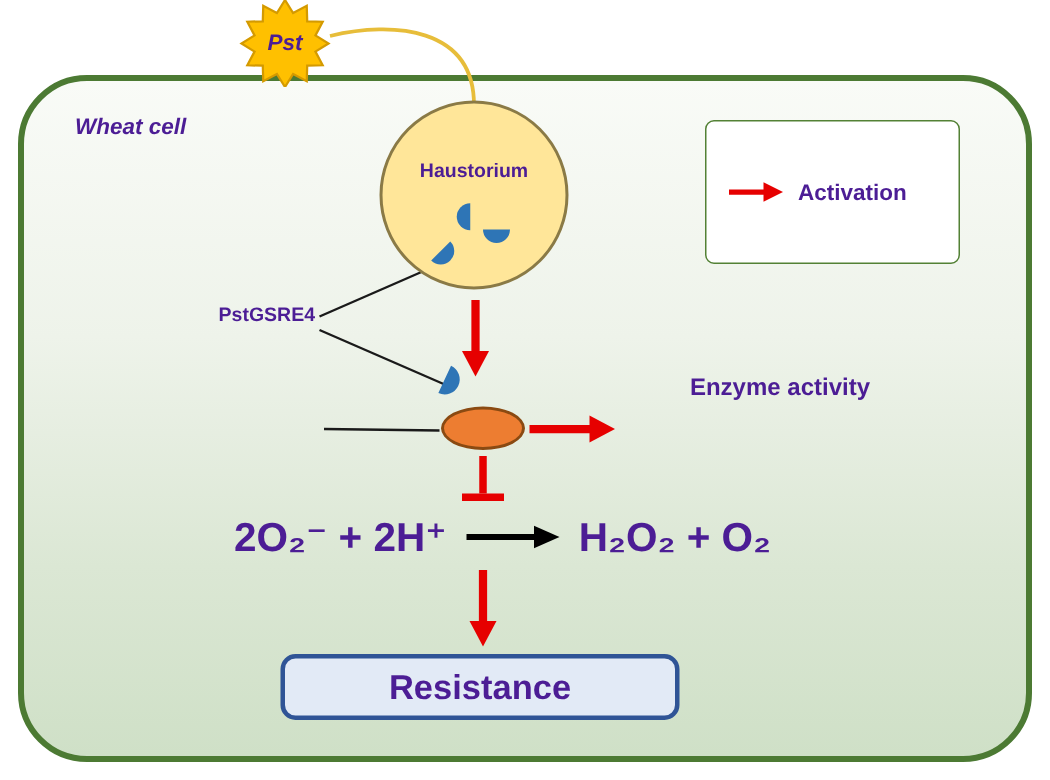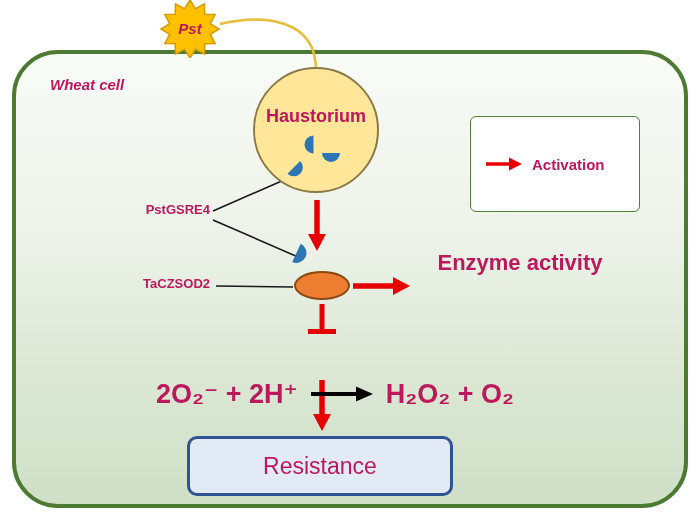--- a/index.html
+++ b/index.html
@@ -1,76 +1,75 @@
 <!DOCTYPE html>
 <html><head>
 <meta charset="utf-8">
 <style>
   html,body{margin:0;padding:0;background:#ffffff;}
   #canvas{
     position:relative;width:700px;height:520px;background:#ffffff;overflow:hidden;
-    font-family:"Liberation Sans","DejaVu Sans",sans-serif;color:#be185d;
+    font-family:"Liberation Sans","DejaVu Sans",sans-serif;color:#4c1d95;
   }
   
   .cell{
     position:absolute;left:12px;top:50px;width:668px;height:450px;
     border:4px solid #4c7a33;border-radius:46px;
     background:linear-gradient(180deg,#f9fbf7 0%,#eef3ea 38%,#dbe7d4 72%,#cfe0c7 100%);
   }
   .cell-label{position:absolute;left:50px;top:76px;font-size:15px;font-weight:bold;font-style:italic;}
   
   .burst-svg{position:absolute;left:158px;top:0px;}
   .pst-label{position:absolute;left:160px;top:20px;width:60px;text-align:center;
     font-size:15px;font-weight:bold;font-style:italic;}
   
   .overlay{position:absolute;left:0;top:0;}
   
   .haustorium{
     position:absolute;left:253px;top:67px;width:126px;height:126px;border-radius:50%;
     background:#ffe699;border:2px solid #8a7a46;box-sizing:border-box;
   }
   .haustorium-label{position:absolute;left:253px;top:106px;width:126px;text-align:center;
-    font-size:18px;font-weight:bold;}
+    font-size:13px;font-weight:bold;}
   
   .blue-half{position:absolute;width:18px;height:9px;background:#2e75b6;
     border-radius:9px 9px 0 0;}
   .bh-a{left:300px;top:140px;transform:rotate(-90deg);}
   .bh-b{left:322px;top:153px;transform:rotate(180deg);}
   .bh-c{left:288px;top:166px;transform:rotate(135deg);}
   .bh-d{left:291px;top:250px;width:20px;height:10px;border-radius:10px 10px 0 0;transform:rotate(115deg);}
   
   .enzyme-ellipse{
     position:absolute;left:294px;top:271px;width:56px;height:29px;border-radius:50%;
     background:#ed7d31;border:2px solid #8a4a12;box-sizing:border-box;
   }
   
   .side-label{position:absolute;width:100px;text-align:right;font-size:13px;font-weight:bold;}
   .effector-label{left:110px;top:202px;}
   .enzyme-label{left:110px;top:276px;}
   
   .outcome{position:absolute;left:418px;top:248px;width:204px;text-align:center;
-    font-size:22px;font-weight:bold;line-height:1.32;}
+    font-size:16px;font-weight:bold;line-height:1.32;}
   
   .reaction-row{position:absolute;left:110px;top:336px;width:450px;height:44px;
     display:flex;align-items:center;justify-content:center;gap:12px;
-    font-size:27px;font-weight:bold;margin-top:36px;}
+    font-size:27px;font-weight:bold;}
   
   .resistance-box{
-    position:absolute;left:187px;top:436px;width:266px;height:60px;box-sizing:border-box;
+    position:absolute;left:187px;top:436px;width:266px;height:44px;box-sizing:border-box;
     border:3px solid #2f5496;border-radius:10px;background:#e2eaf6;
     display:flex;align-items:center;justify-content:center;
-    font-size:23px;font-weight:normal;
+    font-size:23px;font-weight:bold;
   }
   
   .legend{
     position:absolute;left:470px;top:80px;width:170px;height:96px;box-sizing:border-box;
     background:#ffffff;border:1.5px solid #538135;border-radius:6px;
     display:flex;flex-direction:column;justify-content:space-around;
     padding:10px 14px;
-    margin-top:36px;
   }
   .legend-row{display:flex;align-items:center;gap:9px;}
   .legend-row span{font-size:15px;font-weight:bold;}
 </style>
 </head>
 <body>
 
 <div id="canvas">
 
   <div class="cell"></div>
@@ -109,21 +108,20 @@
   <div class="haustorium-label">Haustorium</div>
 
   <div class="blue-half bh-a"></div>
   <div class="blue-half bh-b"></div>
   <div class="blue-half bh-c"></div>
 
   <div class="enzyme-ellipse"></div>
   <div class="blue-half bh-d"></div>
 
   <div class="side-label effector-label">PstGSRE4</div>
-  <div class="side-label enzyme-label">TaCZSOD2</div>
 
   <div class="outcome">
     <div>Enzyme activity</div>
   </div>
 
   <div class="reaction-row">
     <span>2O₂⁻ + 2H⁺</span>
     <svg width="64" height="20" viewBox="0 0 64 20">
       <line x1="1" y1="10" x2="48" y2="10" stroke="#000000" stroke-width="4"></line>
       <polygon points="63,10 46,2.5 46,17.5" fill="#000000"></polygon>

